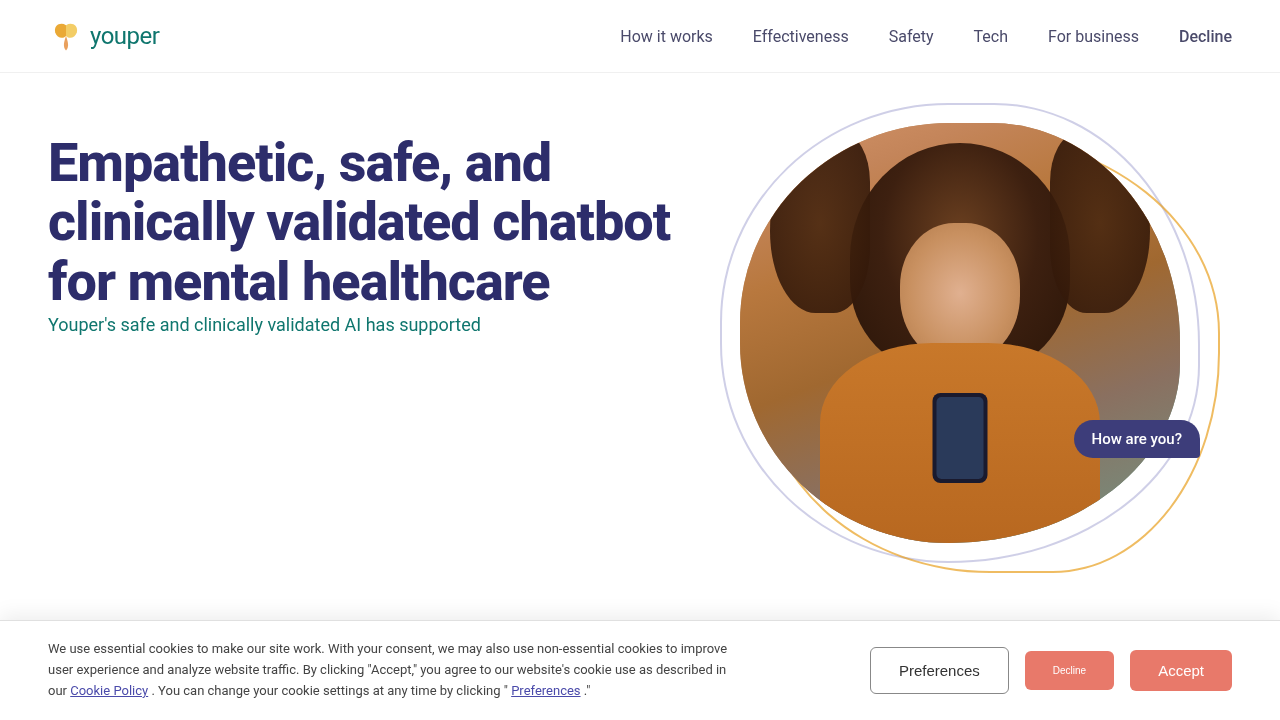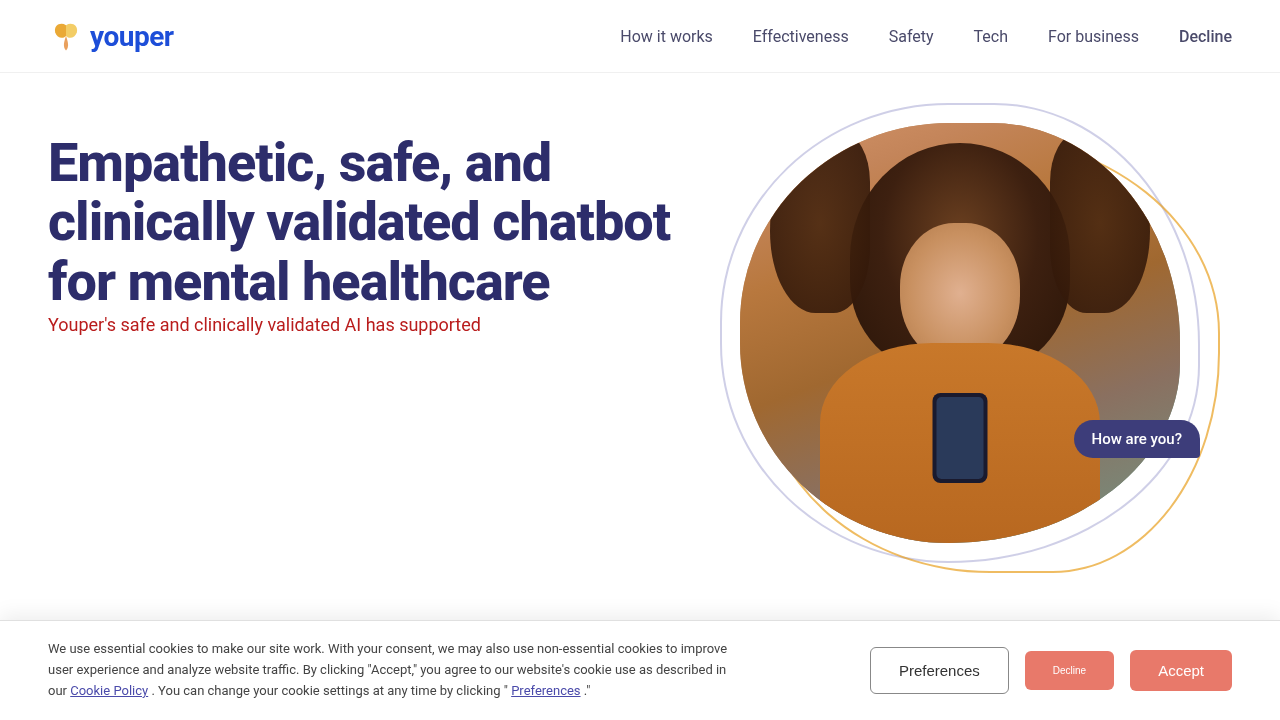--- a/index.html
+++ b/index.html
@@ -20,23 +20,23 @@
       padding: 18px 48px;
       background: #fff;
       border-bottom: 1px solid #f0f0f0;
     }
     .logo-area {
       display: flex;
       align-items: center;
       gap: 6px;
     }
     .logo-text {
-      font-size: 28px;
-      font-weight: 700;
-      color: #1d4ed8;
+      font-size: 24px;
+      font-weight: 400;
+      color: #0f766e;
       letter-spacing: -0.5px;
     }
     .logo-icon {
       width: 36px;
       height: 36px;
     }
     .nav-links {
       display: flex;
       align-items: center;
       gap: 40px;
@@ -69,21 +69,21 @@
     }
     .hero-title {
       font-size: 54px;
       font-weight: 800;
       color: #2d2d6b;
       line-height: 1.1;
       letter-spacing: -1px;
     }
     .hero-subtitle {
       font-size: 18px;
-      color: #b91c1c;
+      color: #0f766e;
       line-height: 1.6;
       max-width: 580px;
     }
 
     
     .right-side {
       flex: 1;
       display: flex;
       justify-content: center;
       align-items: center;

